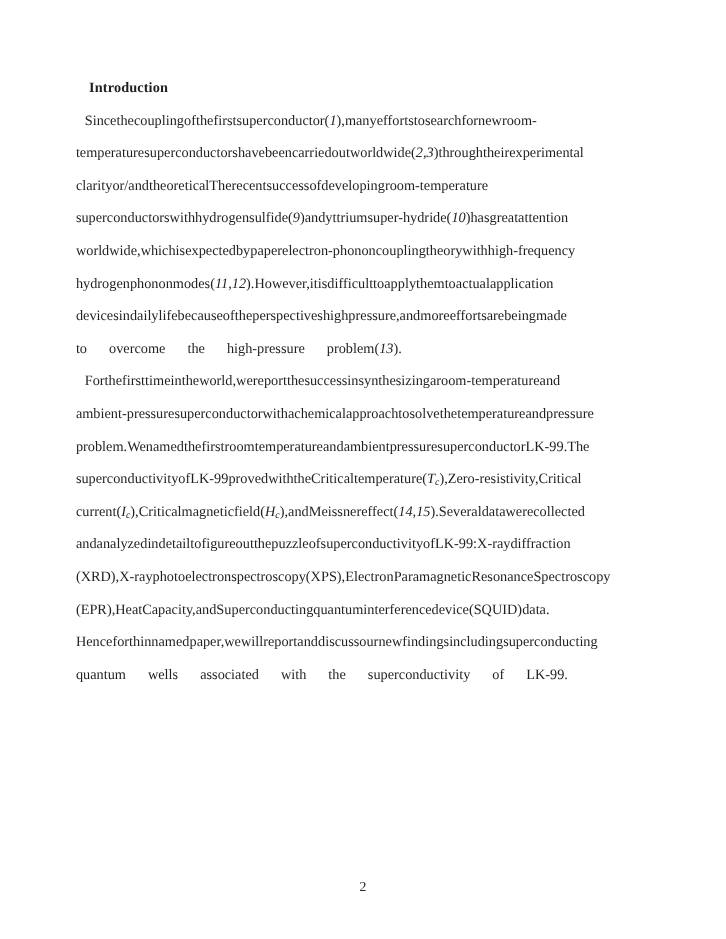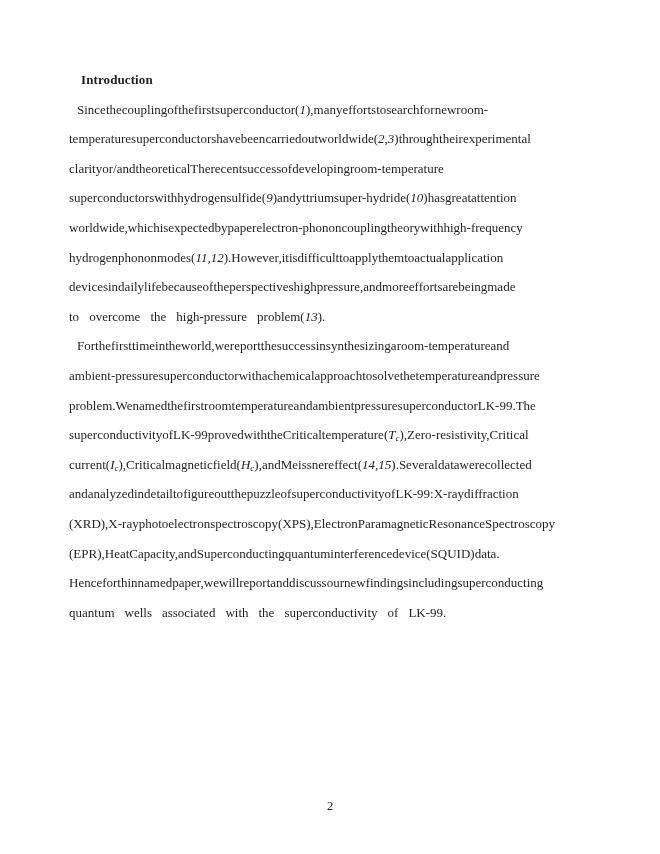--- a/index.html
+++ b/index.html
@@ -37,21 +37,21 @@
     white-space: nowrap;
     overflow: hidden;
   }
   .line.first {
     padding-left: 8px;
   }
   .line.last {
     justify-content: flex-start;
   }
   .line.last .w + .w {
-    margin-left: 10px;
+    margin-left: 20px;
   }
   .w { display: inline-block; white-space: pre; }
   .w span { display: inline; }
   .it { font-style: italic; }
   .sb { font-size: 9px; vertical-align: -2px; }
   .page-number {
     position: absolute;
     top: 799px;
     left: 0;
     width: 100%;

